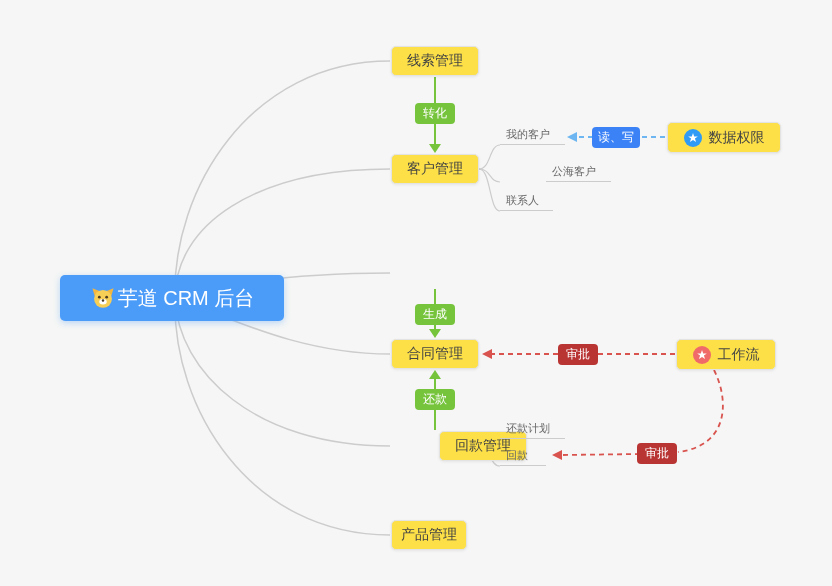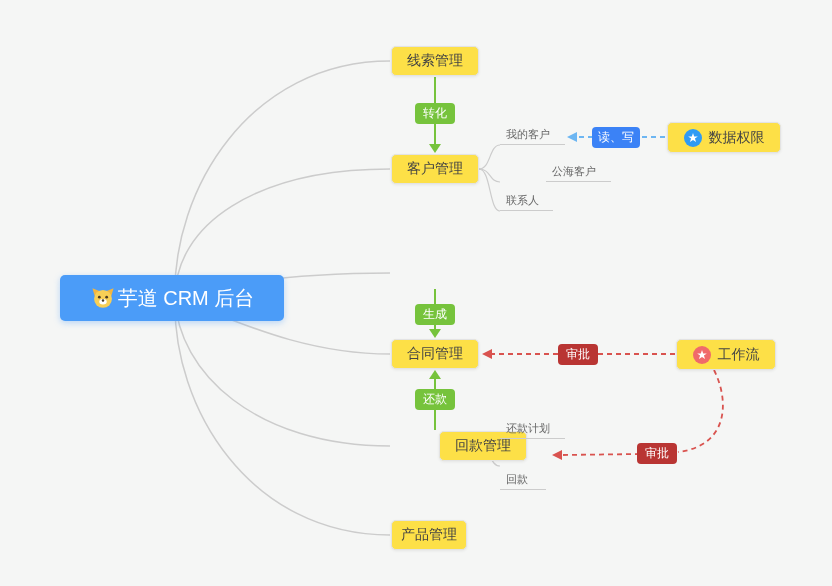--- a/index.html
+++ b/index.html
@@ -112,21 +112,21 @@
   <div class="node" style="left:391px;top:46px;width:88px;height:30px;">线索管理</div>
   <div class="node" style="left:391px;top:154px;width:88px;height:30px;">客户管理</div>
   <div class="node" style="left:391px;top:339px;width:88px;height:30px;">合同管理</div>
   <div class="node" style="left:391px;top:431px;width:88px;height:30px;margin-left:48px;">回款管理</div>
   <div class="node" style="left:391px;top:520px;width:76px;height:30px;">产品管理</div>
 
   <div class="sub" style="left:500px;top:124px;width:65px;">我的客户</div>
   <div class="sub" style="left:500px;top:161px;width:65px;margin-left:46px;">公海客户</div>
   <div class="sub" style="left:500px;top:190px;width:53px;">联系人</div>
   <div class="sub" style="left:500px;top:418px;width:65px;">还款计划</div>
-  <div class="sub" style="left:500px;top:469px;width:46px;">回款</div>
+  <div class="sub" style="left:500px;top:445px;width:46px;">回款</div>
 
   <div class="node" style="left:667px;top:122px;width:114px;height:31px;">
     <span class="side-icon blue">
       <svg width="10" height="10" viewBox="0 0 10 10">
         <polygon points="5,0 6.18,3.45 9.8,3.45 6.9,5.6 8.1,9.1 5,7 1.9,9.1 3.1,5.6 0.2,3.45 3.82,3.45" fill="#fff"></polygon>
       </svg>
     </span>
     <span>数据权限</span>
   </div>
   <div class="node" style="left:676px;top:339px;width:100px;height:31px;">

